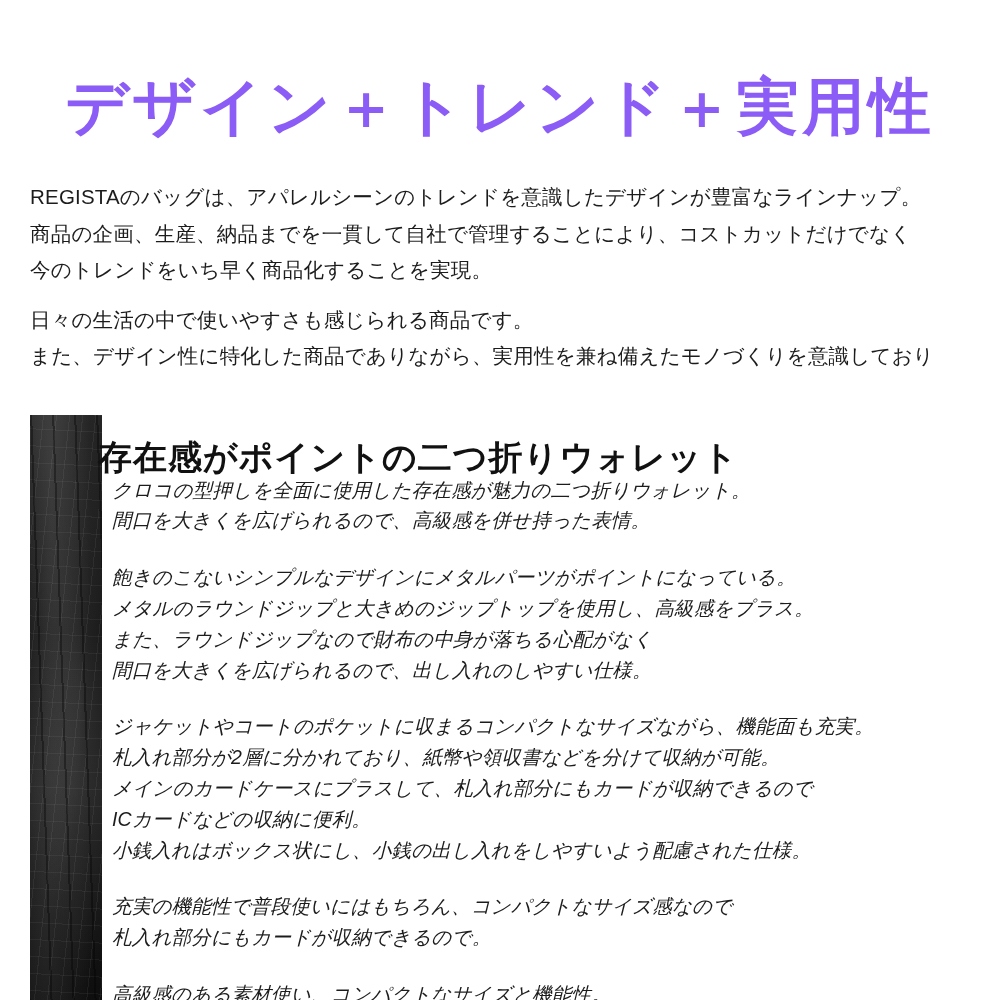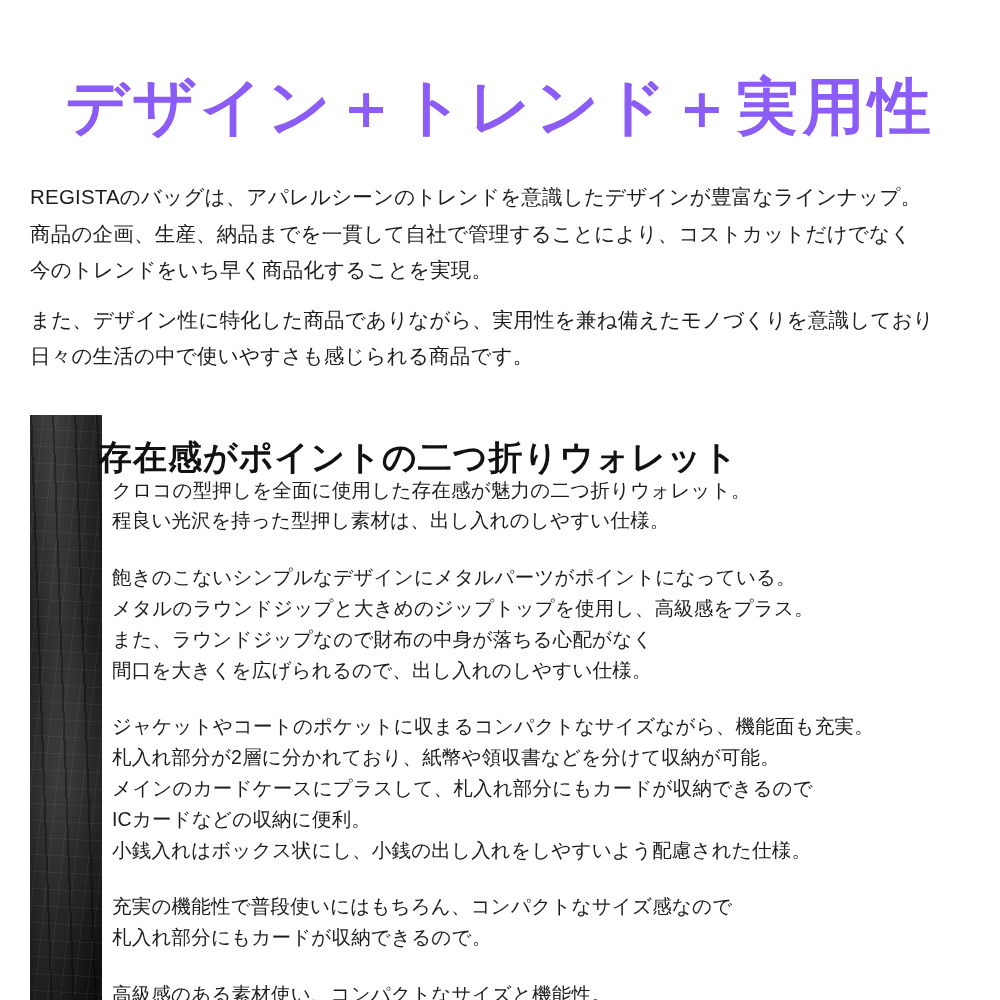--- a/index.html
+++ b/index.html
@@ -126,49 +126,50 @@
     letter-spacing: 0.2px;
   }
   .body-copy .block {
     margin-bottom: 26px;
   }
   .body-copy .block:last-child {
     margin-bottom: 0;
   }
   .body-copy .line {
     white-space: nowrap;
+    font-style: italic;
   }
 </style>
 </head>
 <body>
 
 <div class="page">
 
   <h1 class="headline">デザイン＋トレンド＋実用性</h1>
 
   <div class="intro">
     <div class="line">REGISTAのバッグは、アパレルシーンのトレンドを意識したデザインが豊富なラインナップ。</div>
     <div class="line">商品の企画、生産、納品までを一貫して自社で管理することにより、コストカットだけでなく</div>
     <div class="line">今のトレンドをいち早く商品化することを実現。</div>
     <div class="gap"></div>
+    <div class="line">日々の生活の中で使いやすさも感じられる商品です。</div>
     <div class="line">また、デザイン性に特化した商品でありながら、実用性を兼ね備えたモノづくりを意識しており</div>
-    <div class="line">日々の生活の中で使いやすさも感じられる商品です。</div>
   </div>
 
   <div class="section">
 
     <div class="leather"></div>
 
     <h2 class="section-title">存在感がポイントの二つ折りウォレット</h2>
 
     <div class="body-copy">
 
       <div class="block">
         <div class="line">クロコの型押しを全面に使用した存在感が魅力の二つ折りウォレット。</div>
-        <div class="line">程良い光沢を持った型押し素材は、出し入れのしやすい仕様。</div>
+        <div class="line">間口を大きくを広げられるので、高級感を併せ持った表情。</div>
       </div>
 
       <div class="block">
         <div class="line">飽きのこないシンプルなデザインにメタルパーツがポイントになっている。</div>
         <div class="line">メタルのラウンドジップと大きめのジップトップを使用し、高級感をプラス。</div>
         <div class="line">また、ラウンドジップなので財布の中身が落ちる心配がなく</div>
         <div class="line">間口を大きくを広げられるので、出し入れのしやすい仕様。</div>
       </div>
 
       <div class="block">

